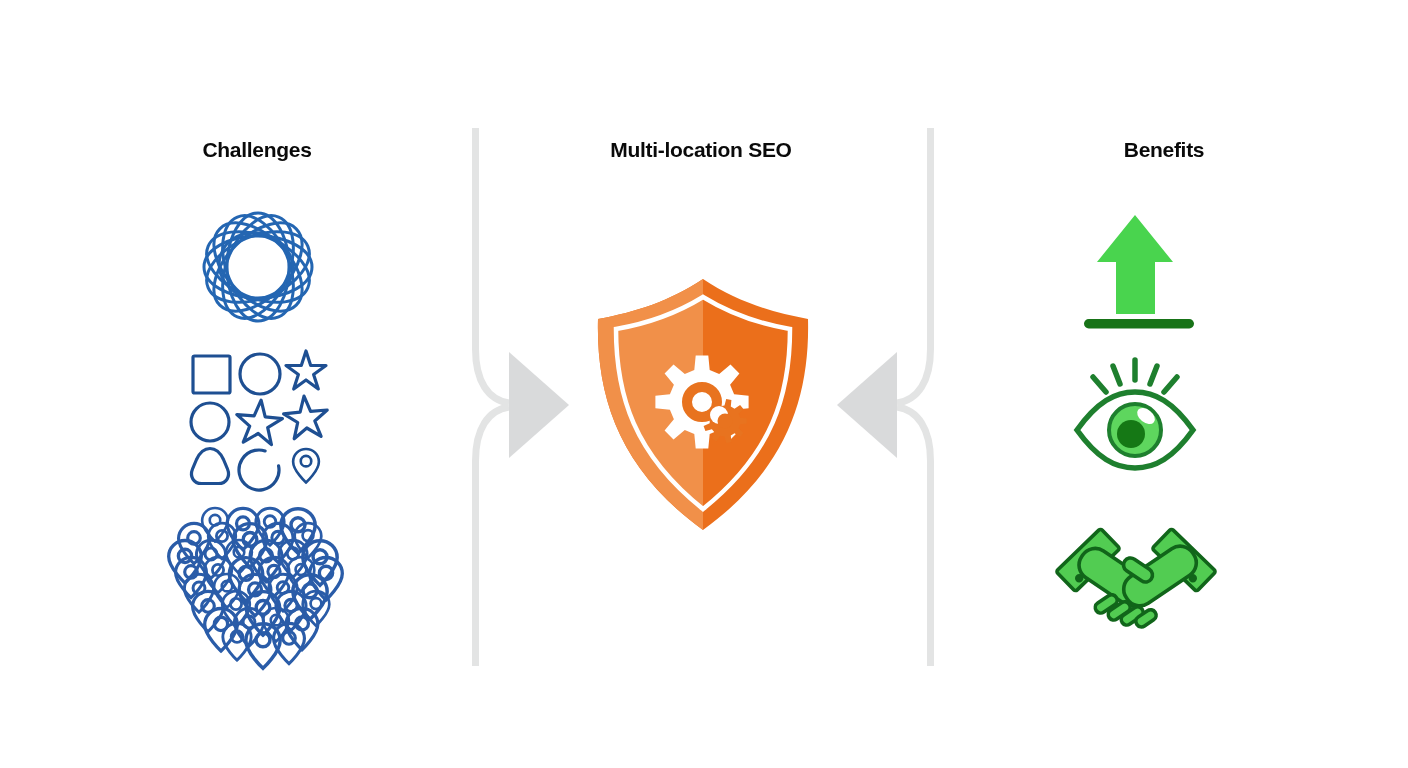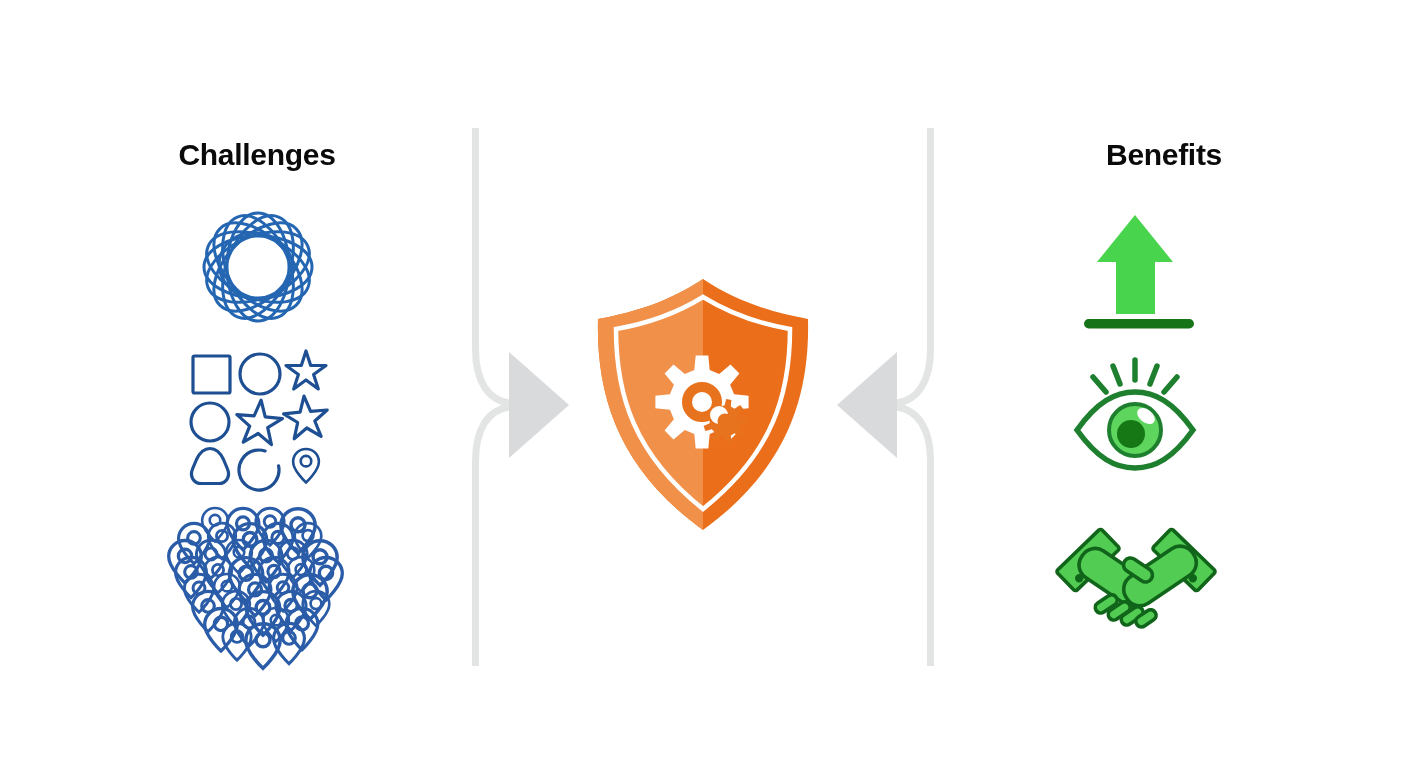--- a/index.html
+++ b/index.html
@@ -6,21 +6,21 @@
   .canvas{
     position:relative;
     width:1408px;height:768px;
     background:var(--background,#fff);
     overflow:hidden;
     font-family:"Liberation Sans", sans-serif;
   }
   .col-title{
     position:absolute;
     transform:translateX(-50%);
-    font-size:30px;
+    font-size:21px;
     font-weight:700;
     color:var(--title-color,#0a0a0a);
     letter-spacing:-0.3px;
     white-space:nowrap;
     top:138px;
   }
   #title-left{left:257px;}
   #title-center{left:701px;}
   #title-right{left:1164px;}
   svg.art{position:absolute;left:0;top:0;}
@@ -47,20 +47,21 @@
   .eye-pupil{fill:var(--eye-pupil);}
   .hs{fill:var(--hand-green);stroke:var(--hand-outline);stroke-width:3.6;stroke-linejoin:round;}
   .hs-dot{fill:var(--hand-outline);stroke:none;}
 </style>
 </head>
 <body>
 
 <div class="canvas">
 
   <div class="col-title" id="title-left">Challenges</div>
+  <div class="col-title" id="title-center">Multi-location SEO</div>
   <div class="col-title" id="title-right">Benefits</div>
 
   <svg class="art" width="1408" height="768" viewBox="0 0 1408 768">
     <defs>
       <symbol id="pin-sym" viewBox="0 0 24 30">
         <path d="M12 1.6 C6.3 1.6 1.7 6.1 1.7 11.7 C1.7 18.9 12 28.4 12 28.4 C12 28.4 22.3 18.9 22.3 11.7 C22.3 6.1 17.7 1.6 12 1.6 Z" fill="none" stroke="currentColor" stroke-width="2.1"></path>
         <circle cx="12" cy="11.3" r="4.2" fill="none" stroke="currentColor" stroke-width="2.1"></circle>
       </symbol>
       <clipPath id="clip-left-half">
           <rect x="556" y="250" width="147" height="310"></rect>

